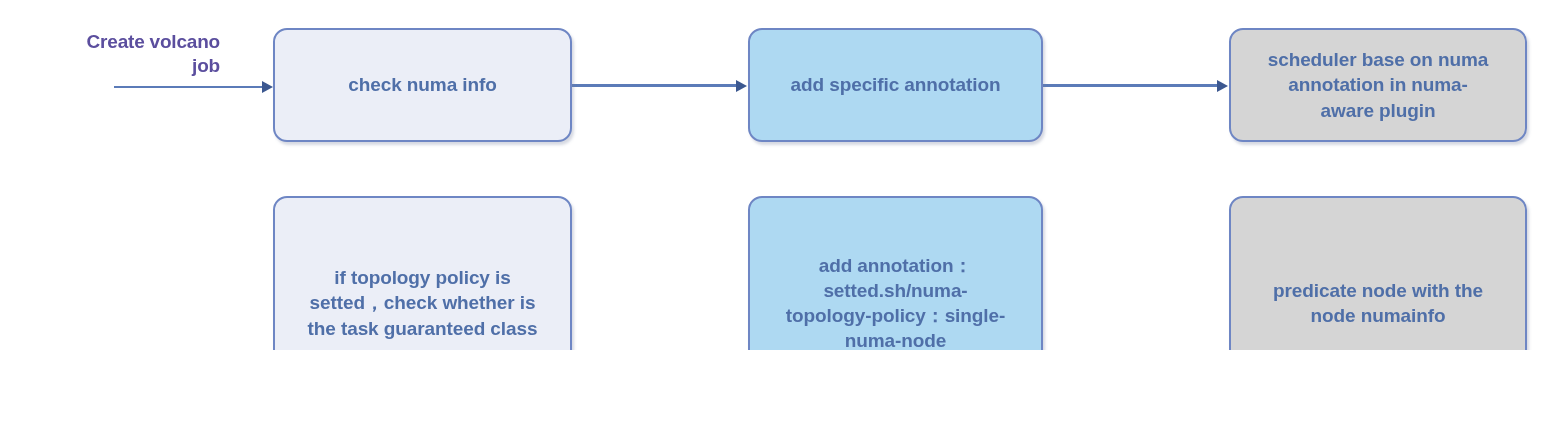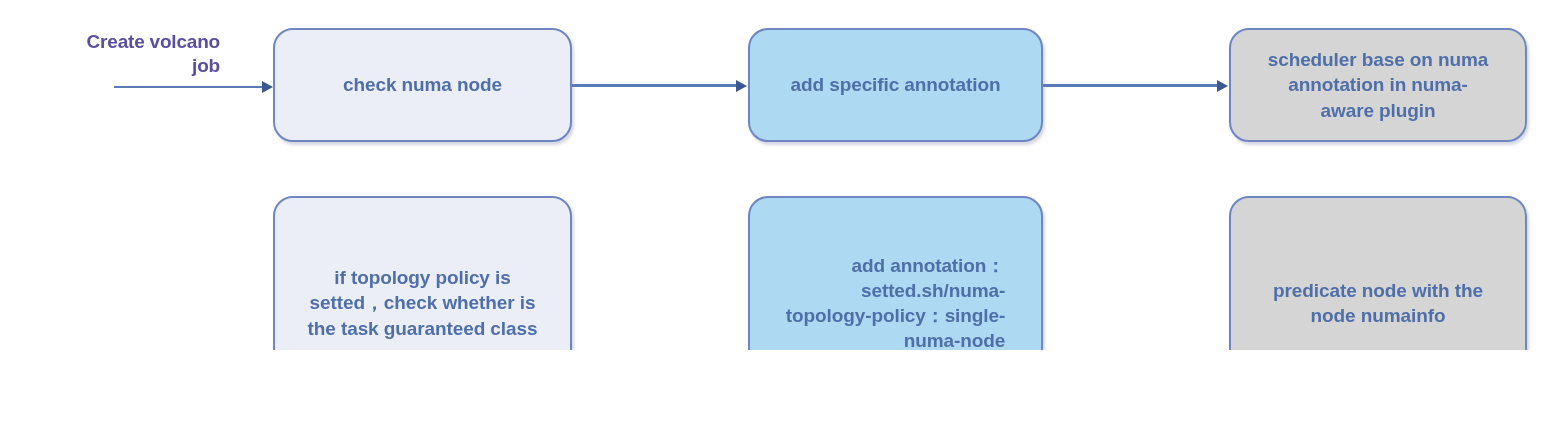--- a/index.html
+++ b/index.html
@@ -16,21 +16,21 @@
     height: 350px;
     background: #ffffff;
     overflow: hidden;
   }
 
   
   .node {
     position: absolute;
     box-sizing: border-box;
     border: 2px solid #6E86C4;
-    border-radius: 20px;
+    border-radius: 14px;
     display: flex;
     align-items: center;
     justify-content: center;
     text-align: center;
     font-weight: bold;
     font-size: 19px;
     line-height: 1.32;
     color: #4F6FA8;
     padding: 18px 14px;
     box-shadow: 2px 3px 3px rgba(120,130,160,0.30);
@@ -39,21 +39,21 @@
   }
   .fill-lavender { background: #EBEEF7; }
   .fill-blue     { background: #AED9F2; }
   .fill-gray     { background: #D5D5D5; }
 
   
   .row-top    { top: 28px;  height: 114px; }
   .row-bottom { top: 196px; height: 214px; }
 
   .col-1 { left: 273px;  width: 299px; }
-  .col-2 { left: 748px;  width: 295px; text-align: right; }
+  .col-2 { left: 748px;  width: 295px; }
   .col-3 { left: 1229px; width: 298px; }
 
   
   .arrow {
     position: absolute;
     height: 12px;
   }
   .arrow .shaft {
     position: absolute;
     left: 0;
@@ -113,21 +113,21 @@
   <div class="arrow arrow-2">
     <div class="shaft"></div>
     <div class="head"></div>
   </div>
 
   <div class="arrow arrow-3">
     <div class="shaft"></div>
     <div class="head"></div>
   </div>
 
-  <div class="node row-top col-1 fill-lavender">check numa node</div>
+  <div class="node row-top col-1 fill-lavender">check numa info</div>
 
   <div class="node row-top col-2 fill-blue">add specific annotation</div>
 
   <div class="node row-top col-3 fill-gray">scheduler base on numa
 annotation in numa-
 aware plugin</div>
 
   <div class="node row-bottom col-1 fill-lavender">if topology policy is
 setted，check whether is
 the task guaranteed class</div>

